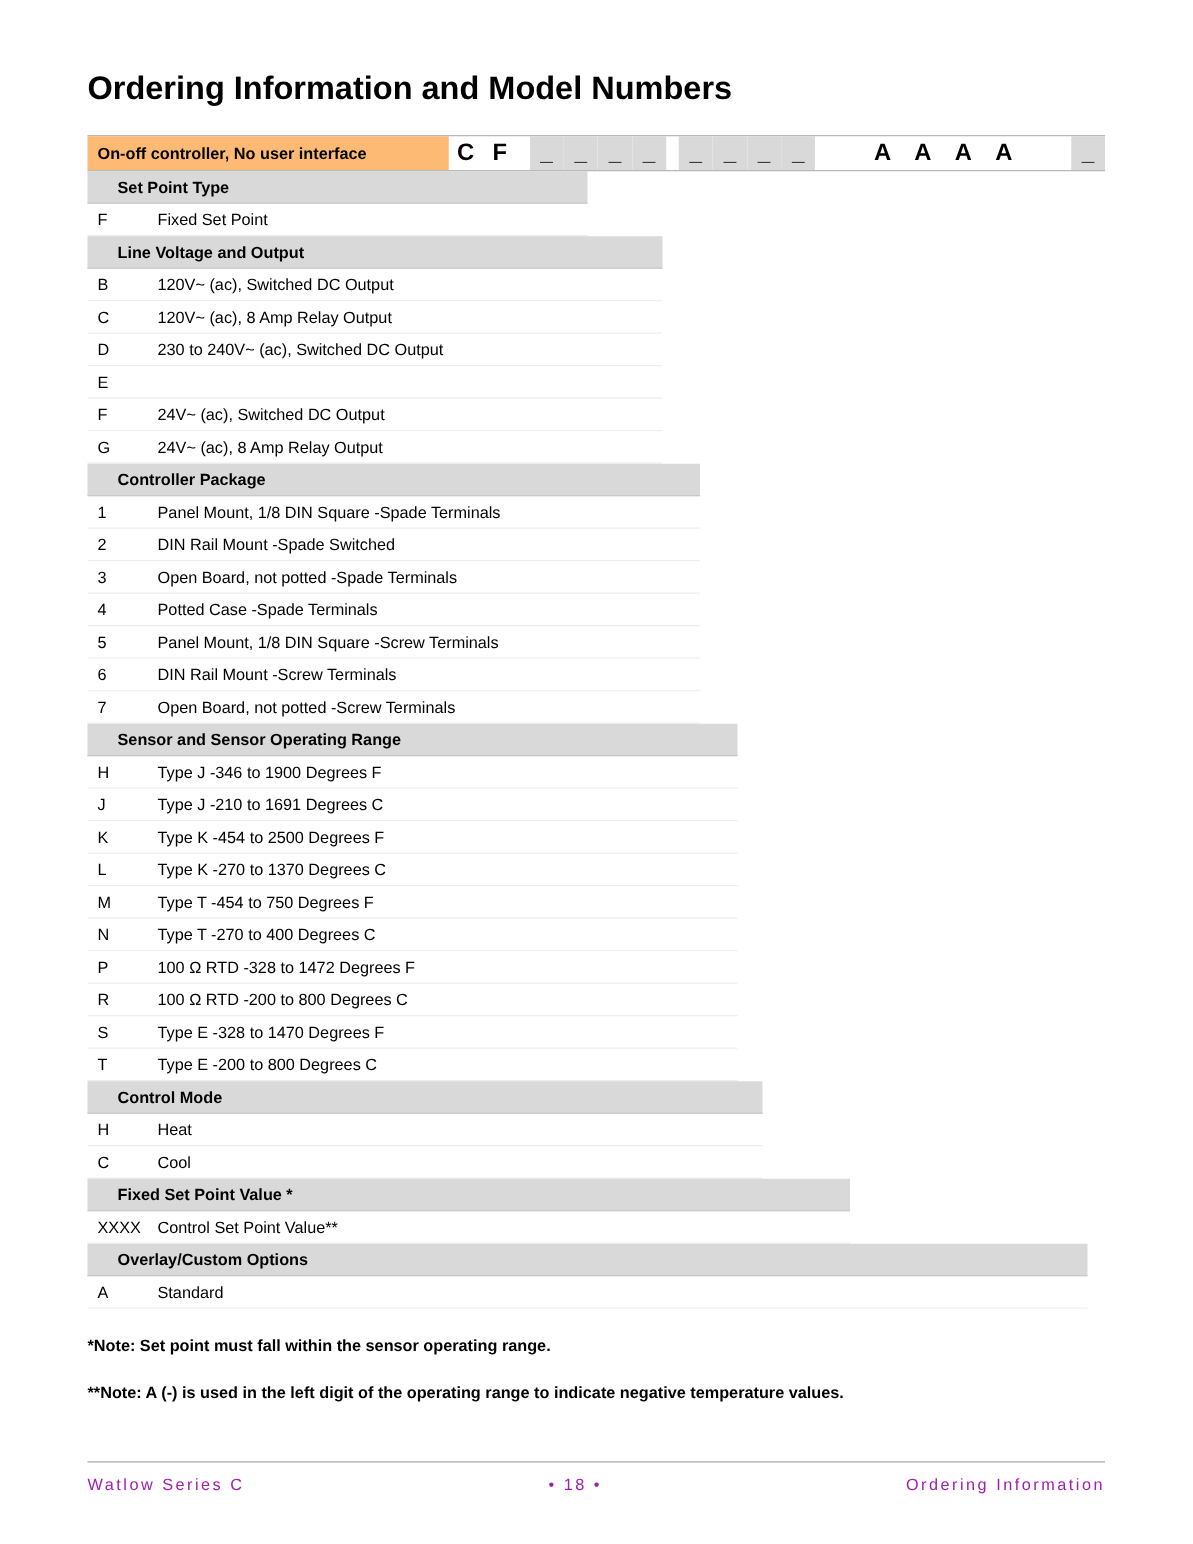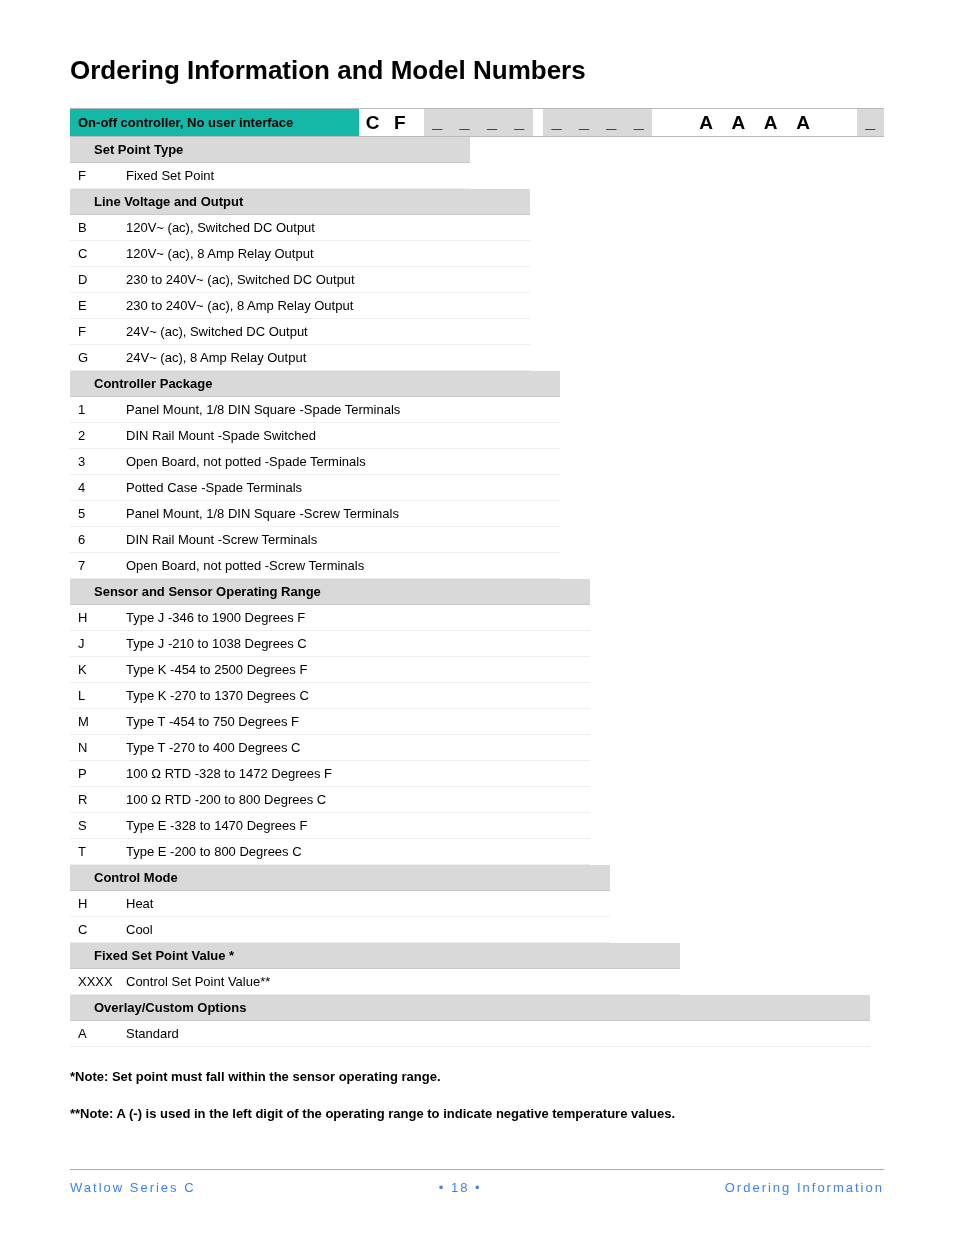--- a/index.html
+++ b/index.html
@@ -1,39 +1,39 @@
 <!DOCTYPE html>
 <html><head>
 <meta charset="utf-8">
 <style>
   html,body{margin:0;padding:0;background:#fff;font-family:Helvetica,Arial,sans-serif;color:#000}
   .page{width:954px;min-height:1235px;margin:0 auto;padding:55px 70px 0 70px;box-sizing:border-box;position:relative}
   .title{font-size:26px;font-weight:700;margin:0 0 22px 0;letter-spacing:0;font-family:"Arial Narrow","Helvetica Neue Condensed",Arial,sans-serif;font-stretch:condensed}
   .top-row{display:flex;align-items:stretch;border-top:1px solid #b8b8b8;border-bottom:1px solid #b8b8b8}
-  .top-row .desc{background:#14b8a6;font-weight:700;font-size:13px;padding:6px 8px;width:280px;white-space:nowrap;display:flex;align-items:center}
+  .top-row .desc{background:#fdba74;font-weight:700;font-size:13px;padding:6px 8px;width:280px;white-space:nowrap;display:flex;align-items:center}
   .fixed{font-size:19px;font-weight:700;width:26px;text-align:center;display:flex;align-items:center;justify-content:center;padding:0 1px}
   .slot{background:#d9d9d9;font-size:18px;font-weight:700;width:26px;text-align:center;display:flex;align-items:center;justify-content:center;padding:0 1px}
   .gap0{width:10px;flex:0 0 10px}
   .gapA{width:5px;flex:0 0 5px}
   .gapEnd{width:40px;flex:0 0 40px}
   .section-header{background:#d9d9d9;font-weight:700;font-size:13px;padding:5px 24px;border-bottom:1px solid #c9c9c9}
   .row{display:flex;font-size:13px;padding:5px 8px;border-bottom:1px solid #eee}
   .row .code{width:48px;flex:0 0 48px}
   .row .label{flex:1}
   .sec{margin:0}
   .sec:nth-of-type(1){width:400px}
   .sec:nth-of-type(2){width:460px}
   .sec:nth-of-type(3){width:490px}
   .sec:nth-of-type(4){width:520px}
   .sec:nth-of-type(5){width:540px}
   .sec:nth-of-type(6){width:610px}
   .sec:nth-of-type(7){width:800px}
   .notes{margin-top:14px}
   .note{font-size:13px;font-weight:700;margin:22px 0}
-  .footer{position:absolute;left:70px;right:70px;bottom:40px;border-top:1px solid #aaa;padding-top:10px;display:flex;justify-content:space-between;font-size:13px;letter-spacing:2px;color:#3b82f6}
+  .footer{position:absolute;left:70px;right:70px;bottom:40px;border-top:1px solid #aaa;padding-top:10px;display:flex;justify-content:space-between;font-size:13px;letter-spacing:2px;color:#a21caf}
   .footer .mid{letter-spacing:2px}
 </style>
 </head>
 <body>
 
 <div class="page">
   <h1 class="title">Ordering Information and Model Numbers</h1>
 
   <div class="top-row">
     <div class="desc">On-off controller, No user interface</div>
@@ -78,21 +78,20 @@
         <div class="row">
           <div class="code">C</div>
           <div class="label">120V~ (ac), 8 Amp Relay Output</div>
         </div>
         <div class="row">
           <div class="code">D</div>
           <div class="label">230 to 240V~ (ac), Switched DC Output</div>
         </div>
         <div class="row">
           <div class="code">E</div>
-          <div class="label">230 to 240V~ (ac), 8 Amp Relay Output</div>
         </div>
         <div class="row">
           <div class="code">F</div>
           <div class="label">24V~ (ac), Switched DC Output</div>
         </div>
         <div class="row">
           <div class="code">G</div>
           <div class="label">24V~ (ac), 8 Amp Relay Output</div>
         </div>
       </div>
@@ -128,21 +127,21 @@
         </div>
       </div>
       <div class="sec">
         <div class="section-header">Sensor and Sensor Operating Range</div>
         <div class="row">
           <div class="code">H</div>
           <div class="label">Type J  -346 to 1900 Degrees F</div>
         </div>
         <div class="row">
           <div class="code">J</div>
-          <div class="label">Type J -210 to 1038 Degrees C</div>
+          <div class="label">Type J -210 to 1691 Degrees C</div>
         </div>
         <div class="row">
           <div class="code">K</div>
           <div class="label">Type K -454 to 2500 Degrees F</div>
         </div>
         <div class="row">
           <div class="code">L</div>
           <div class="label">Type K -270 to 1370 Degrees C</div>
         </div>
         <div class="row">

